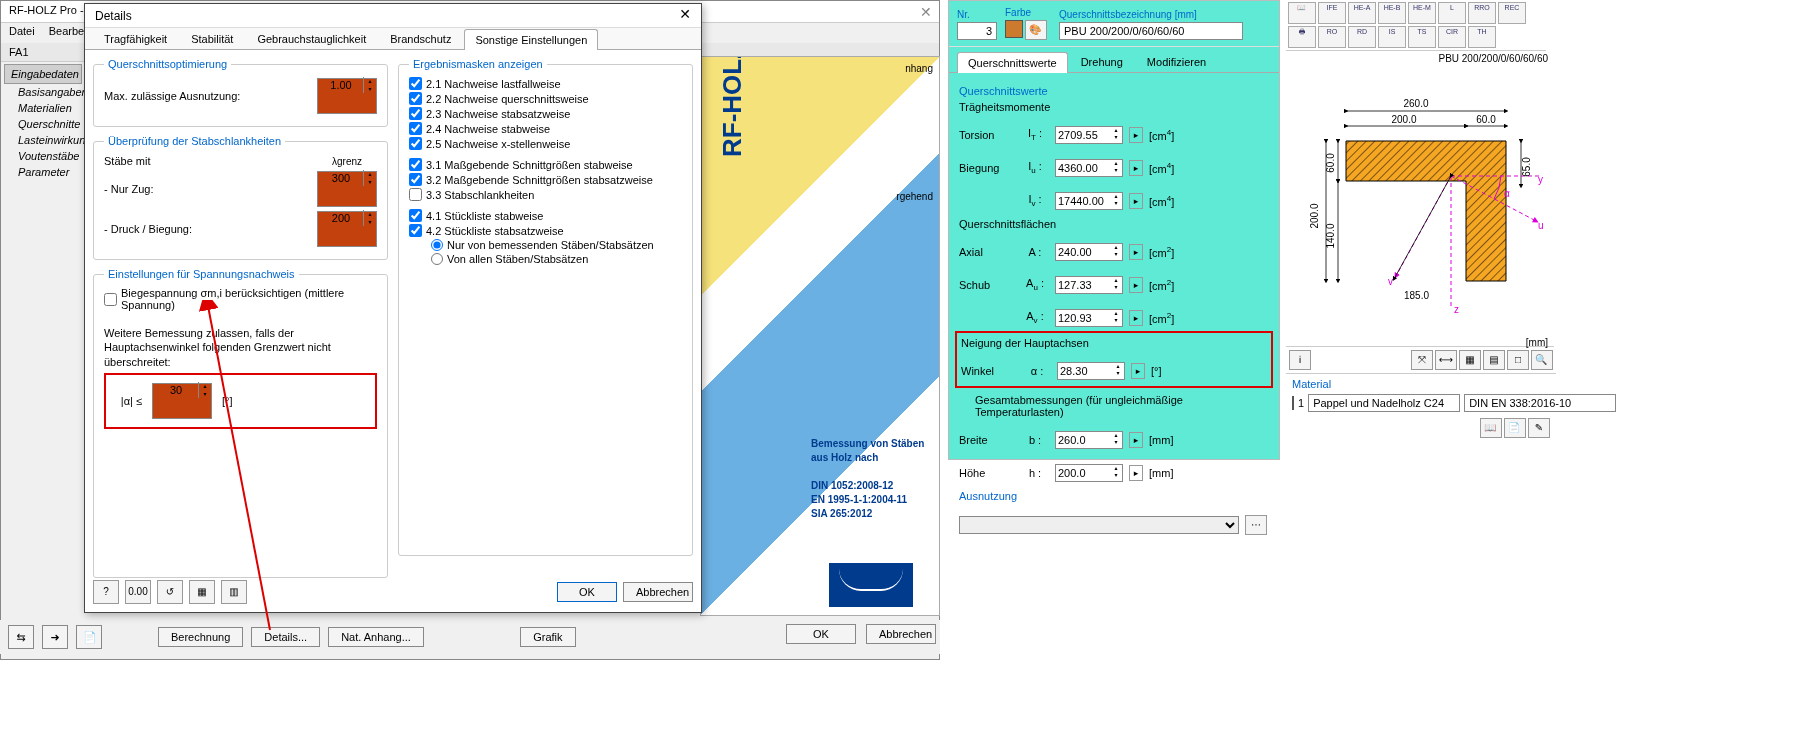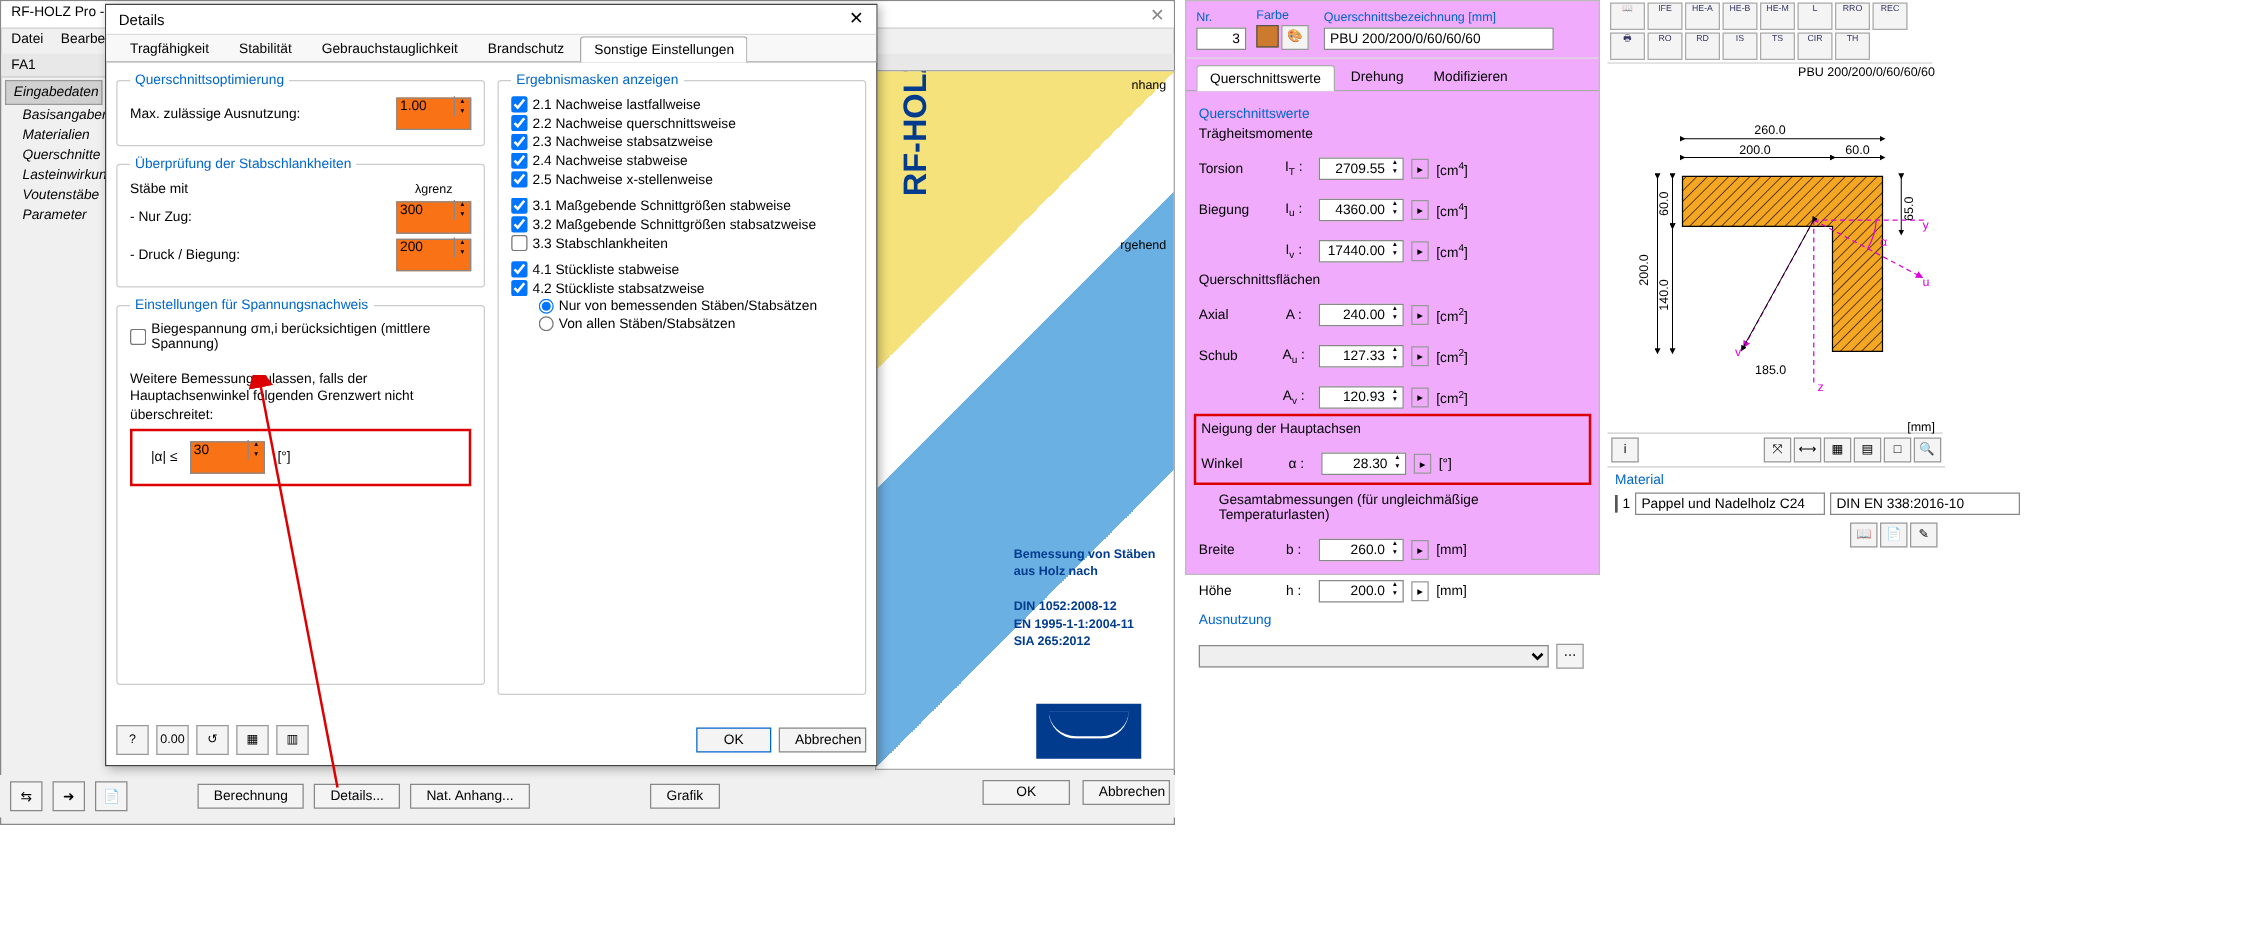--- a/index.html
+++ b/index.html
@@ -31,21 +31,21 @@
   .tabs { display: flex; border-bottom: 1px solid #aaa; padding-left: 8px; gap: 2px; background: #f8f8f8; }
   .tab { padding: 4px 10px; font-size: 11px; border: 1px solid transparent; border-bottom: none; cursor: pointer; }
   .tab.active { background: #fff; border-color: #aaa; border-radius: 3px 3px 0 0; position: relative; top: 1px; }
   
   .dlg-body { display: flex; padding: 8px; gap: 10px; height: 530px; }
   .col { flex: 1; }
   fieldset { border: 1px solid #ccc; padding: 6px 10px 10px; margin-bottom: 8px; border-radius: 3px; }
   legend, .grp-title { color: #0066cc; font-size: 11px; padding: 0 4px; }
   .row { display: flex; align-items: center; padding: 2px 0; font-size: 11px; gap: 6px; }
   .row label { flex: 1; }
-  .spin { width: 60px; height: 26px; border: 1px solid #888; text-align: left; padding: 0 14px 0 2px; font-size: 11px; position: relative; background: #f97316; }
+  .spin { width: 60px; height: 36px; border: 1px solid #888; text-align: center; padding: 0 14px 0 2px; font-size: 11px; position: relative; background: #c2410c; }
   .spin::after { content: "▴\A▾"; white-space: pre; position: absolute; right: 0; top: -2px; font-size: 6px; line-height: 8px; border-left: 1px solid #888; width: 12px; text-align: center; }
   .unit { width: 40px; font-size: 11px; }
   .chk { display: flex; align-items: center; gap: 4px; padding: 1px 0; font-size: 11px; }
   .chk input { width: 13px; height: 13px; }
   .rad { display: flex; align-items: center; gap: 4px; padding: 1px 0 1px 22px; font-size: 11px; }
   .rad input { width: 12px; height: 12px; }
   
   .highlight-box { border: 2px solid #d00; padding: 6px; margin-top: 4px; }
   
   .dlg-footer { position: absolute; bottom: 8px; left: 8px; right: 8px; display: flex; align-items: center; gap: 6px; }
@@ -58,40 +58,40 @@
   .right-bg { position: absolute; left: 700px; top: 56px; width: 240px; height: 560px; background: linear-gradient(135deg,#f6e27a 0%,#f6e27a 30%,#fff 30%,#fff 42%,#6bb0e3 42%,#6bb0e3 70%,#fff 70%,#fff 100%); border: 1px solid #aaa; overflow: hidden; }
   .right-bg .logo-area { position: absolute; left: 16px; top: 100px; transform: rotate(-90deg); transform-origin: left top; font-size: 26px; font-weight: bold; color: #003b8e; white-space: nowrap; }
   .right-bg .info-text { position: absolute; left: 110px; top: 380px; width: 120px; font-size: 10px; color: #003b8e; font-weight: bold; line-height: 1.4; }
   .right-bg .bridge { position: absolute; left: 128px; bottom: 8px; width: 84px; height: 44px; background: #003b8e; }
   .right-bg .bridge::before { content:""; position:absolute; left:10px; top:6px; width:64px; height:20px; border-bottom:2px solid #fff; border-radius: 0 0 40px 40px; }
   
   
   .bottom-second { position: absolute; left: 700px; top: 620px; width: 240px; display: flex; gap: 10px; padding: 4px; }
   
   
-  .rpanel { position: absolute; left: 948px; top: 0; width: 332px; height: 460px; background: #f0abfc; border: 1px solid #bbb; }
+  .rpanel { position: absolute; left: 948px; top: 0; width: 332px; height: 460px; background: #5eead4; border: 1px solid #bbb; }
   .rpanel-close { position: absolute; right: 6px; top: -16px; font-size: 14px; color: #888; cursor: pointer; }
   .rp-header { display: flex; gap: 8px; padding: 6px 8px; align-items: flex-end; border-bottom: 1px solid #ddd; }
   .rp-h-col { display: flex; flex-direction: column; gap: 2px; }
   .rp-h-col .lbl { color: #0066cc; font-size: 10px; }
   .rp-h-col input { height: 18px; border: 1px solid #888; font-size: 11px; padding: 0 4px; }
   .rp-h-col.nr input { width: 40px; text-align: right; }
   .rp-h-col.farbe { width: 46px; }
   .color-swatch { width: 18px; height: 18px; background: #cc7a2e; border: 1px solid #555; display: inline-block; }
   .icon-small { width: 22px; height: 20px; border: 1px solid #999; background: #f4f4f4; display: inline-block; cursor: pointer; text-align: center; font-size: 10px; line-height: 18px; }
   .rp-h-col.bez input { width: 184px; }
   
   .rp-tabs { display: flex; gap: 2px; border-bottom: 1px solid #aaa; padding-left: 8px; margin-top: 4px; }
   .rp-body { padding: 6px 10px; }
   .rp-grp-title { color: #0066cc; font-size: 11px; margin-bottom: 4px; margin-top: 6px; }
   .rp-row { display: flex; align-items: center; gap: 6px; padding: 2px 0; font-size: 11px; margin-top: 11px; }
   .rp-row .lbl { width: 56px; }
   .rp-row .sym { width: 28px; text-align: center; font-size: 11px; }
   .rp-row .num { width: 68px; position: relative; }
-  .rp-row .num input { width: 100%; height: 18px; border: 1px solid #888; text-align: right; padding: 0 14px 0 2px; font-size: 11px; }
+  .rp-row .num input { width: 100%; height: 18px; border: 1px solid #888; text-align: left; padding: 0 14px 0 2px; font-size: 11px; }
   .rp-row .spinbtns { position: absolute; right: 1px; top: 1px; width: 12px; font-size: 6px; line-height: 7px; text-align: center; }
   .rp-row .go { width: 14px; height: 16px; border: 1px solid #999; font-size: 9px; text-align: center; line-height: 14px; cursor: pointer; }
   .rp-row .u { width: 42px; font-size: 11px; }
   .rp-hl { border: 2px solid #d00; padding: 4px; margin: 2px -4px; }
   .kommentar-combo { width: 280px; height: 18px; border: 1px solid #888; }
   
   
   .far-right { position: absolute; left: 1286px; top: 0; width: 270px; height: 440px; }
   .tb-grid { display: flex; flex-wrap: wrap; gap: 2px; padding: 2px; border-bottom: 1px solid #ccc; width: 260px; }
   .tb-grid .tbtn { width: 28px; height: 22px; border: 1px solid #aaa; background: #f4f4f4; cursor: pointer; font-size: 7px; text-align: center; line-height: 10px; overflow: hidden; color:#336; }

